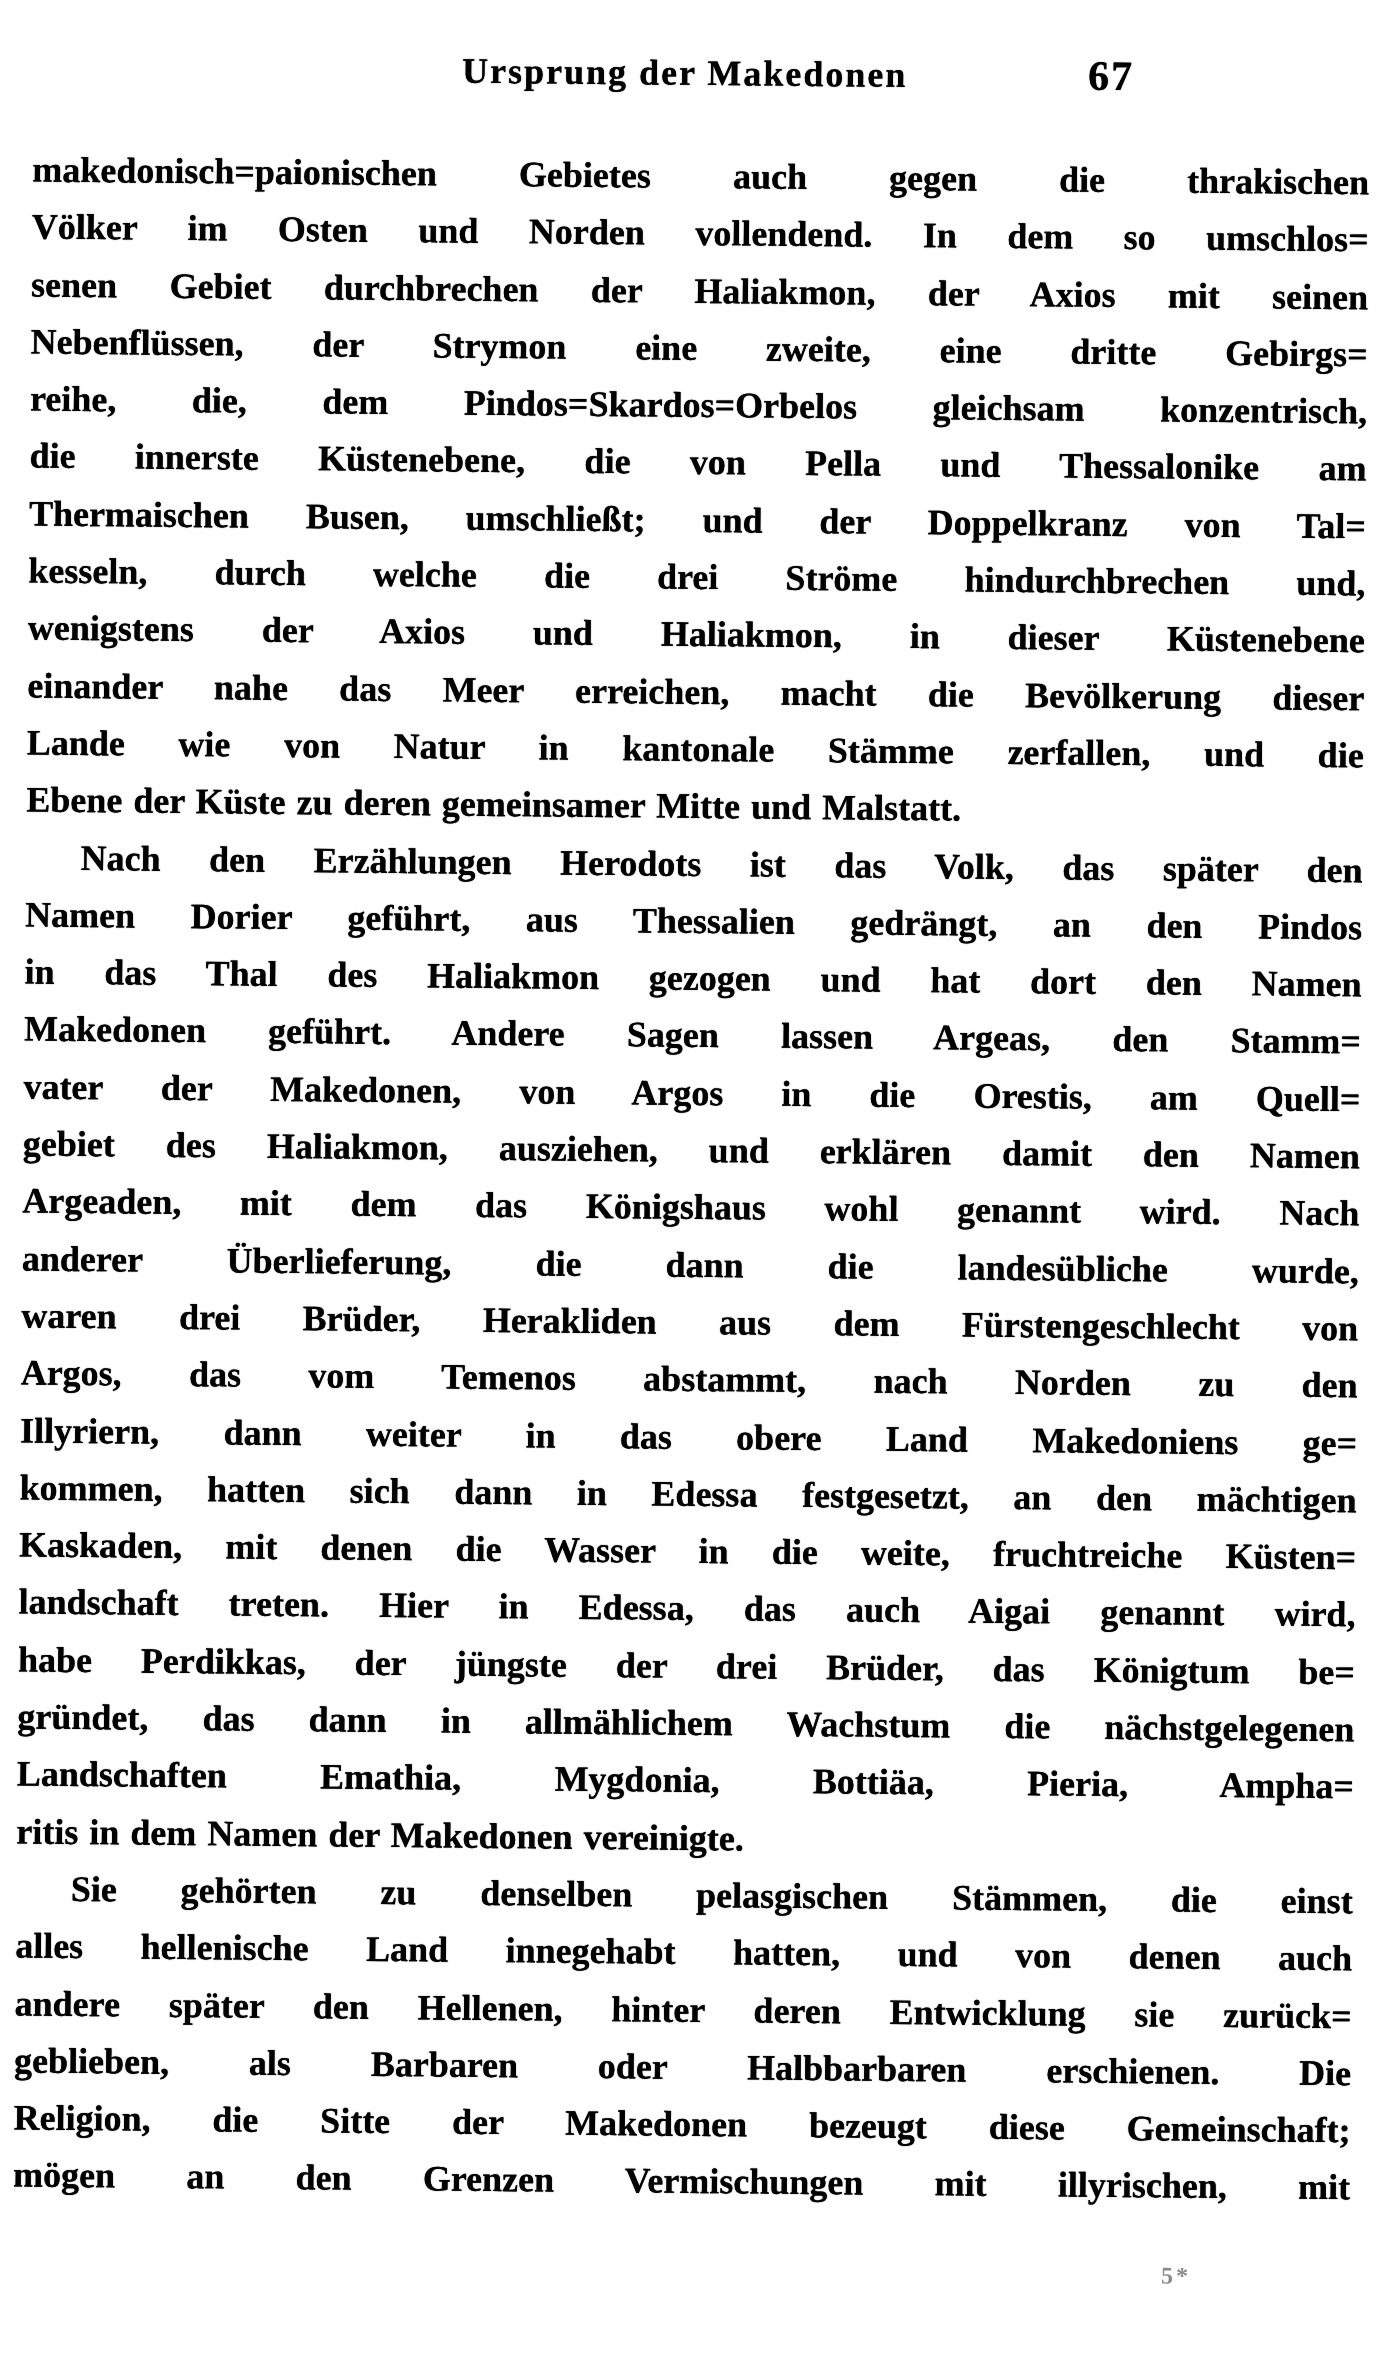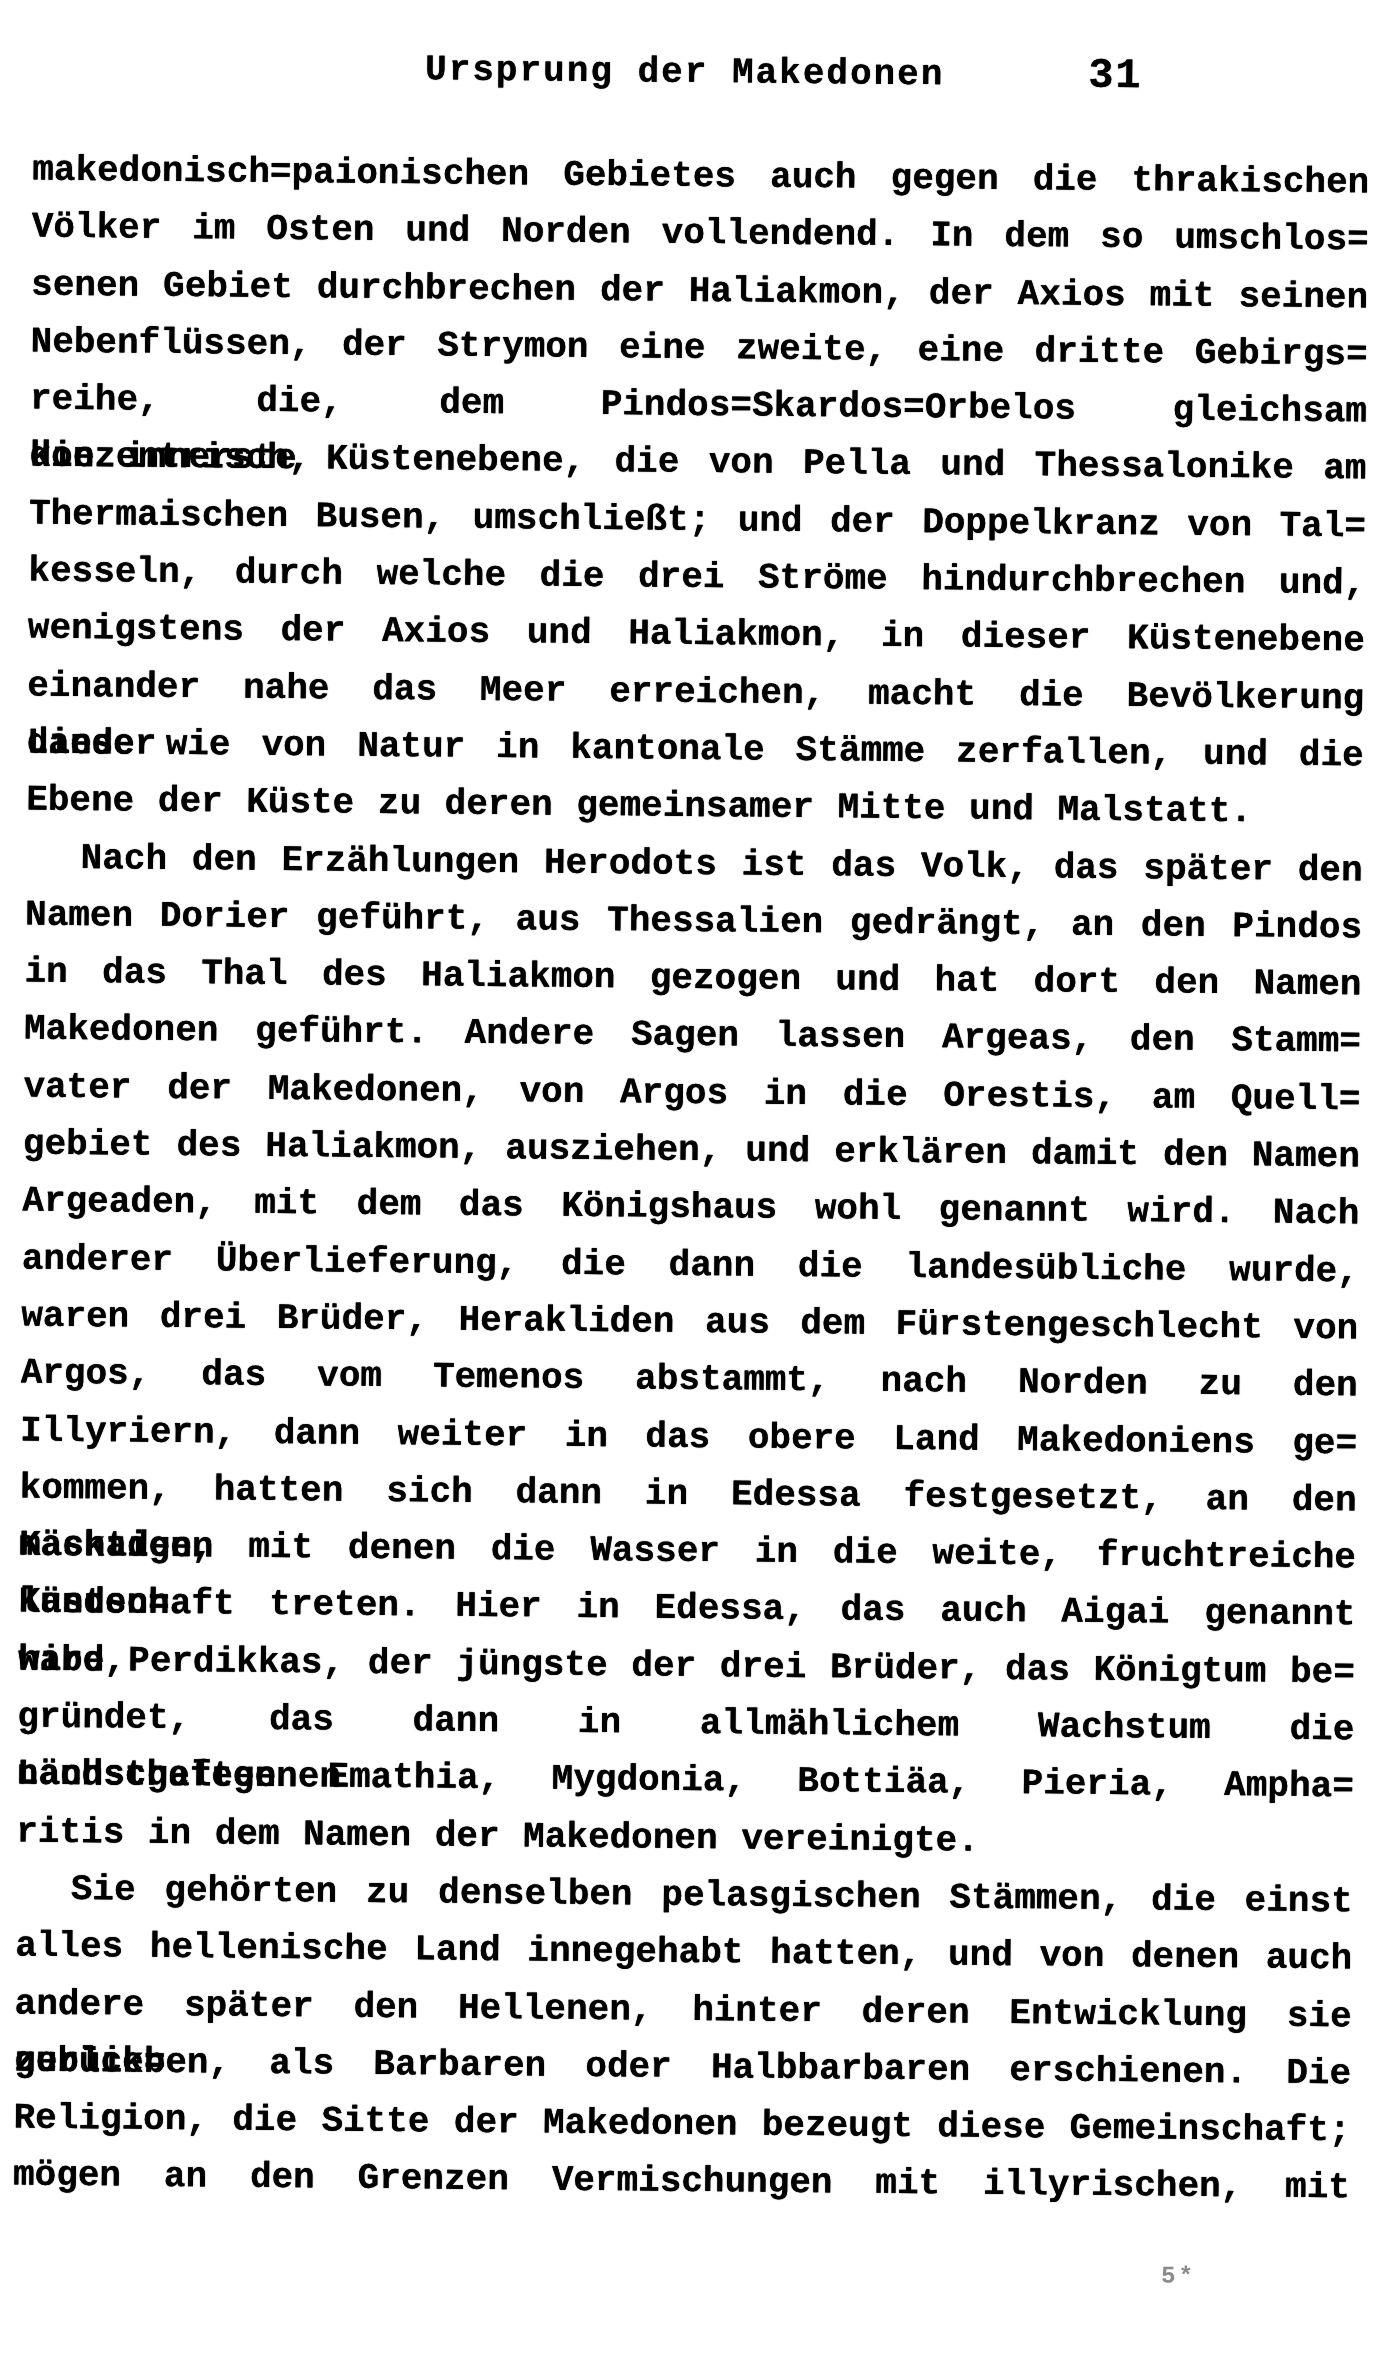--- a/index.html
+++ b/index.html
@@ -6,21 +6,21 @@
     margin: 0; padding: 0;
     width: 1399px; height: 2360px;
     background: #ffffff;
     overflow: hidden;
   }
   .page {
     position: relative;
     width: 1399px; height: 2360px;
     background: #ffffff;
     color: #000000;
-    font-family: Liberation Mono, monospace;
+    font-family: Liberation Serif, serif;
   }
   
   .scan-skew {
     position: absolute;
     left: 0; top: 0;
     width: 1399px; height: 2360px;
     transform: rotate(0.55deg);
     transform-origin: 700px 100px;
   }
   .running-header {
@@ -79,21 +79,21 @@
   }
 </style>
 </head>
 <body>
 
 <div class="page">
   <div class="scan-skew">
 
     <div class="running-header">
       <div class="running-title">Ursprung der Makedonen</div>
-      <div class="page-number">31</div>
+      <div class="page-number">67</div>
     </div>
 
     <div class="text-block">
 
     <div class="line">makedonisch=paionischen Gebietes auch gegen die thrakischen</div>
         <div class="line">Völker im Osten und Norden vollendend. In dem so umschlos=</div>
         <div class="line">senen Gebiet durchbrechen der Haliakmon, der Axios mit seinen</div>
         <div class="line">Nebenflüssen, der Strymon eine zweite, eine dritte Gebirgs=</div>
         <div class="line">reihe, die, dem Pindos=Skardos=Orbelos gleichsam konzentrisch,</div>
         <div class="line">die innerste Küstenebene, die von Pella und Thessalonike am</div>

